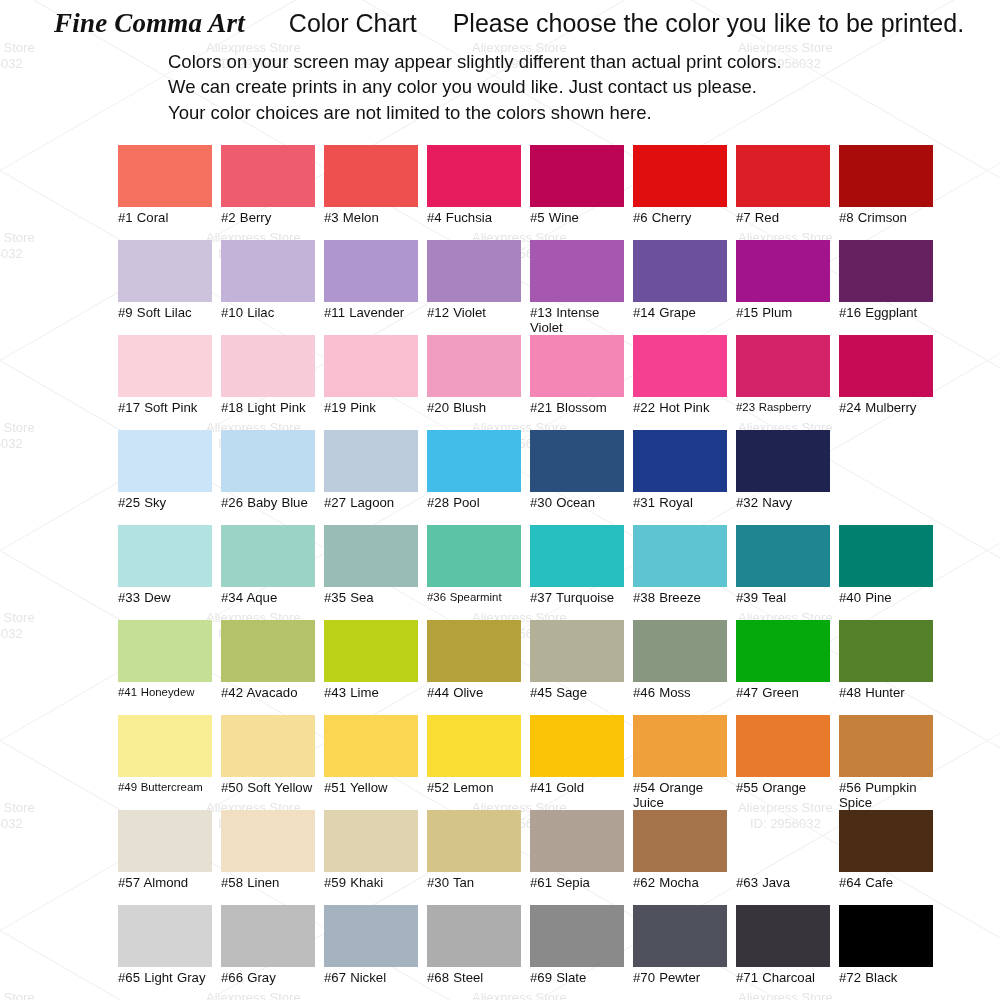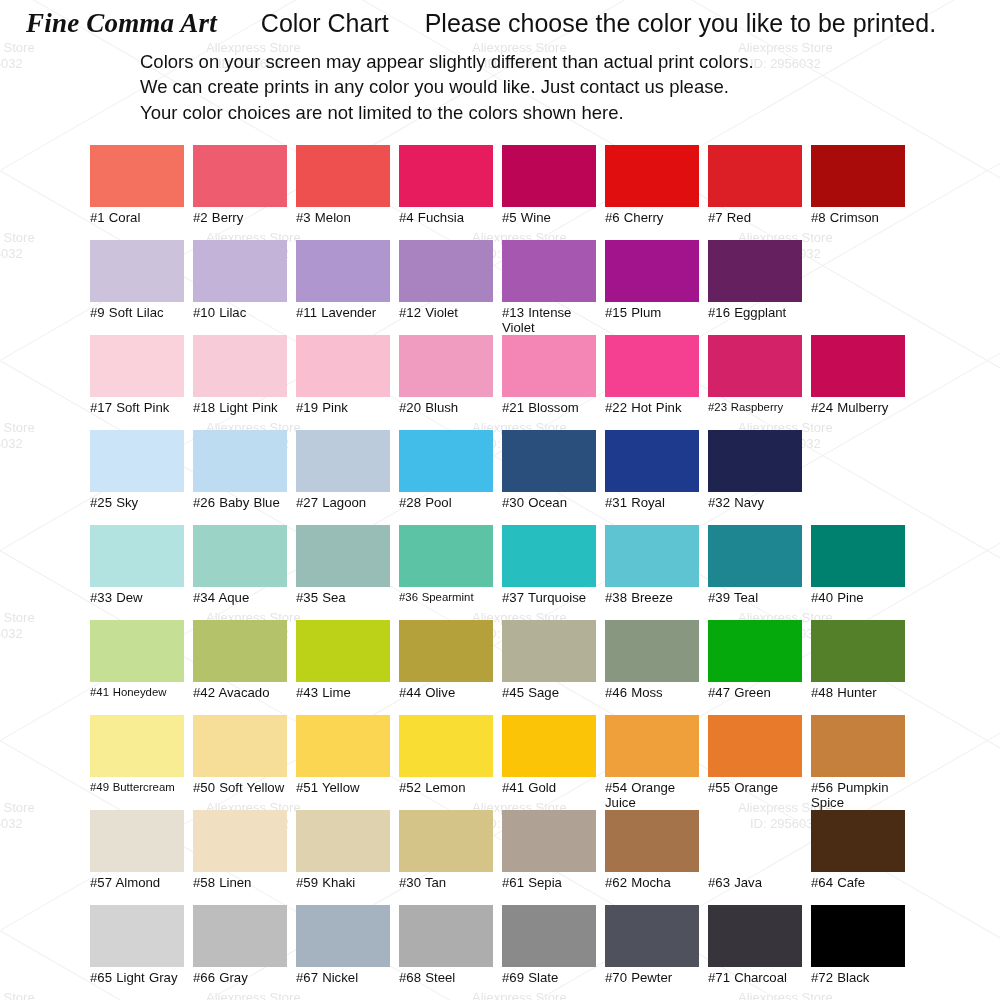--- a/index.html
+++ b/index.html
@@ -41,20 +41,21 @@
     transform-origin: 0 0;
     pointer-events: none;
   }
 
   
   #page {
     position: relative;
     z-index: 2;
     width: 964px;
     height: 1000px;
+    padding-left: 28px;
   }
 
   
   header.head {
     display: flex;
     align-items: baseline;
     padding: 8px 14px 0 26px;
     gap: 0;
   }
   .brand {
@@ -290,20 +291,24 @@
         </div>
         <div class="swatch-cell">
           <span class="swatch-chip" style="background: rgb(169, 131, 192);"></span>
           <span class="swatch-label">#12 Violet</span>
         </div>
         <div class="swatch-cell">
           <span class="swatch-chip" style="background: rgb(166, 87, 176);"></span>
           <span class="swatch-label">#13 Intense Violet</span>
         </div>
         <div class="swatch-cell">
+          <span class="swatch-chip" style="background: rgb(107, 80, 157);"></span>
+          <span class="swatch-label">#14 Grape</span>
+        </div>
+        <div class="swatch-cell">
           <span class="swatch-chip" style="background: rgb(162, 20, 139);"></span>
           <span class="swatch-label">#15 Plum</span>
         </div>
         <div class="swatch-cell">
           <span class="swatch-chip" style="background: rgb(100, 32, 95);"></span>
           <span class="swatch-label">#16 Eggplant</span>
         </div>
       </div>
       <div class="grid-row">
         <div class="swatch-cell">

